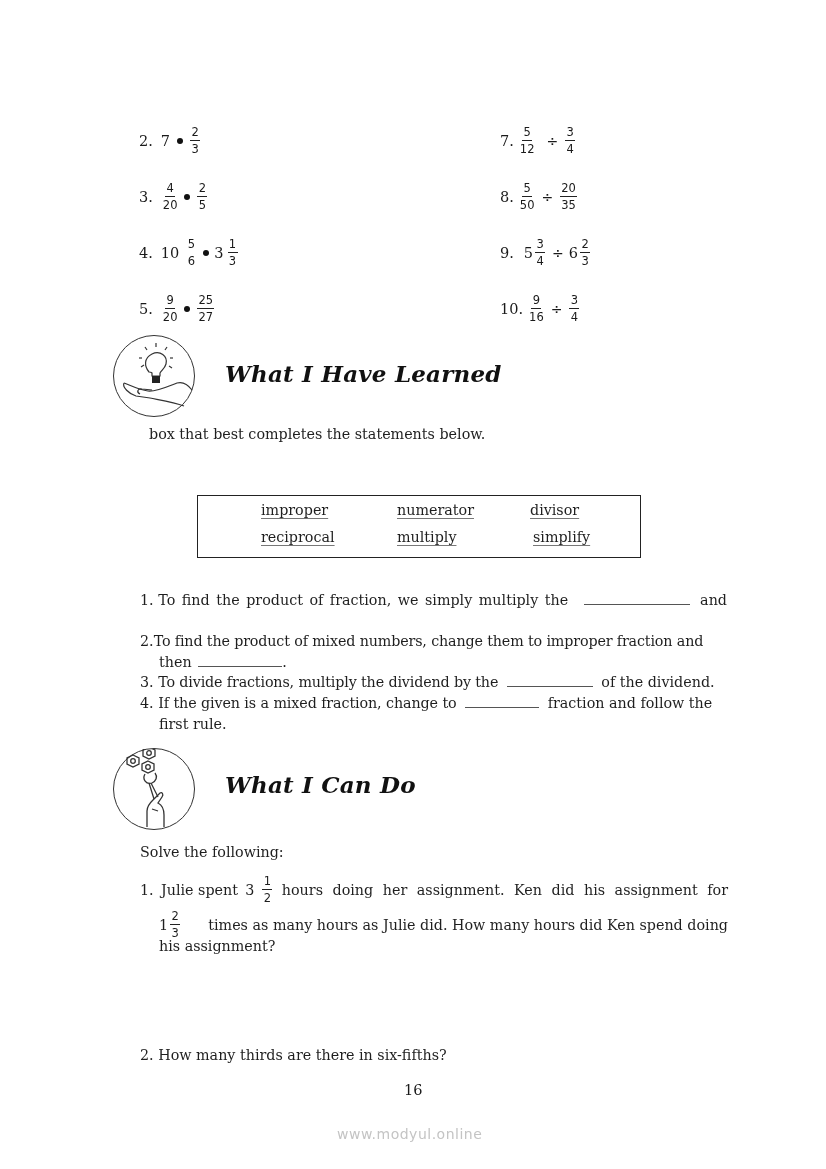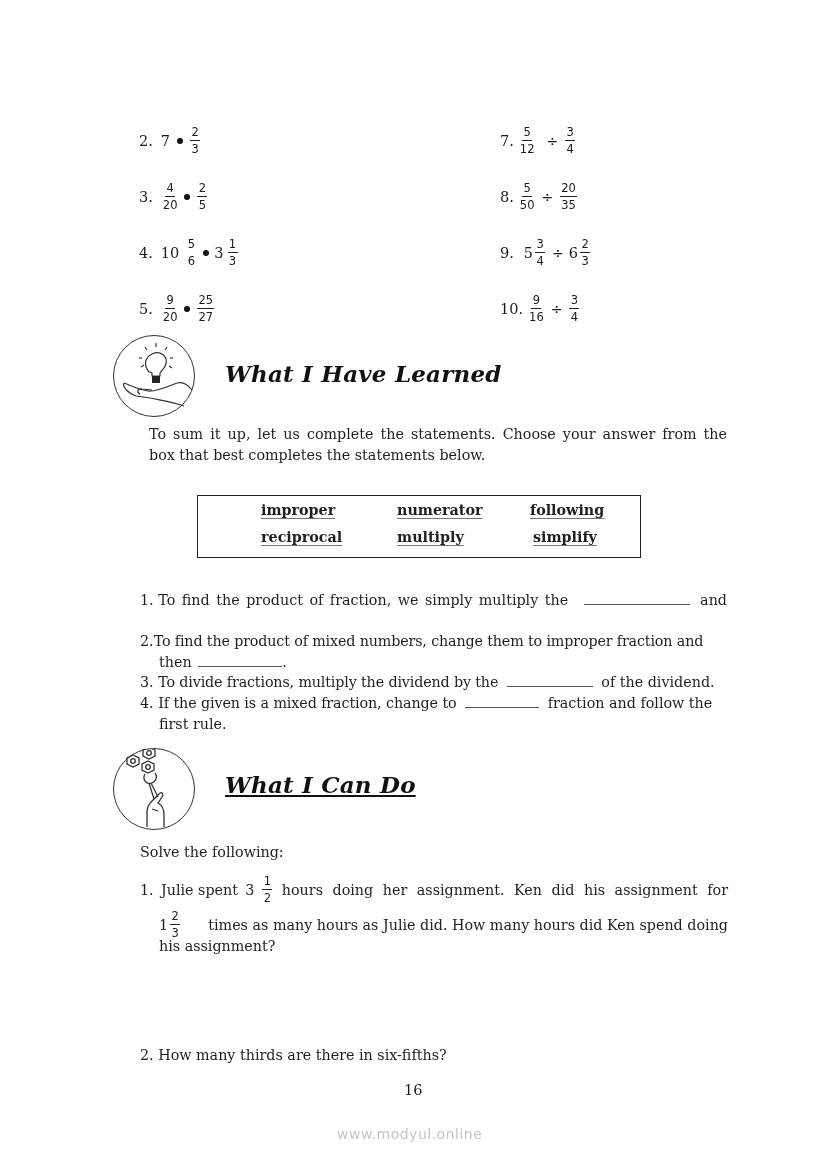--- a/index.html
+++ b/index.html
@@ -16,21 +16,21 @@
   .op { margin: 0 5px; font-size: 14px; font-family: "DejaVu Sans", sans-serif; }
   .dot { display: inline-block; width: 6px; height: 6px; border-radius: 50%; background: #111; margin: 0 5px; }
 
   
   .icon-circle { position: absolute; width: 80px; height: 80px; border: 1.5px solid #333; border-radius: 50%; background: #fff; }
   .sec-title { position: absolute; font-family: "DejaVu Serif", serif; font-style: italic; font-weight: bold; font-size: 23px; color: #111; letter-spacing: 0.2px; }
 
   .para { position: absolute; font-size: 14.3px; line-height: 20.5px; color: #1f1f1f; }
   .justify { text-align: justify; }
 
-  .wordbox { position: absolute; left: 197px; top: 495px; width: 444px; height: 63px; border: 1.5px solid #222; box-sizing: border-box; font-weight: bold; }
+  .wordbox { position: absolute; left: 197px; top: 495px; width: 444px; height: 63px; border: 1.5px solid #222; box-sizing: border-box; }
   .word { position: absolute; font-size: 14.3px; text-decoration: underline; text-decoration-color: #777; text-underline-offset: 3px; color: #1f1f1f; }
 
   .list-item { position: absolute; font-size: 14.3px; line-height: 20.5px; color: #1f1f1f; }
   .blank { display: inline-block; border-bottom: 1px solid #555; height: 1px; vertical-align: baseline; margin: 0 4px; }
 
   .page-num { position: absolute; left: 404px; top: 1082px; font-size: 14.5px; }
   .watermark { position: absolute; left: 337px; top: 1126px; font-family: "DejaVu Sans", sans-serif; font-size: 14px; color: #c4c4c4; letter-spacing: 0.5px; }
 </style>
 </head>
 <body>
@@ -154,28 +154,27 @@
       <path d="M10 47 C18 50 25 54 34 55 C42 56 55 50 63 47 C70 45 75 50 78 54"></path>
       <path d="M10 47 C8 51 15 58 22 60 L36 62 C46 64 60 66 70 70"></path>
       <path d="M26 58 C22 56 24 52 28 53 L38 54"></path>
     </g>
     <rect x="38" y="40" width="8" height="7" fill="#222"></rect>
   </svg>
 </div>
 <div class="sec-title" style="left:225px; top:360px;">What I Have Learned</div>
 
 <div class="para justify" style="left:149px; top:424px; width:578px;">
-  <div style="text-align:justify; text-align-last:justify;">To sum it up, let us complete the statements. Choose your answer from the</div>
   <div>box that best completes the statements below.</div>
 </div>
 
 <div class="wordbox">
   <span class="word" style="left:63px; top:6px;">improper</span>
   <span class="word" style="left:199px; top:6px;">numerator</span>
-  <span class="word" style="left:332px; top:6px;">following</span>
+  <span class="word" style="left:332px; top:6px;">divisor</span>
   <span class="word" style="left:63px; top:33px;">reciprocal</span>
   <span class="word" style="left:199px; top:33px;">multiply</span>
   <span class="word" style="left:335px; top:33px;">simplify</span>
 </div>
 
 <div class="list-item" style="left:140px; top:590px; width:587px;">
   <div style="display:flex; justify-content:space-between; align-items:baseline;">
     <span><span>1.</span> <span style="word-spacing:2px;">To find the product of fraction, we simply multiply the</span></span>
     <span class="blank" style="width:106px; margin-left:auto; margin-right:10px;"></span>
     <span>and</span>
@@ -211,21 +210,21 @@
       <polygon points="34,12 40,15 40,21 34,24 28,21 28,15"></polygon>
       <circle cx="34" cy="18" r="2.3"></circle>
       <path d="M31 25 C28 30 32 36 38 34 C42 32 44 28 41 24"></path>
       <path d="M35 34 L40 50"></path>
       <path d="M37 34 L44 48"></path>
       <path d="M33 78 L33 62 C33 56 38 52 40 50 L46 44 C48 43 50 45 48 48 L44 54 C48 56 50 60 50 66 L50 78"></path>
       <path d="M38 60 L44 62"></path>
     </g>
   </svg>
 </div>
-<div class="sec-title" style="left:225px; top:771px;text-decoration:underline;">What I Can Do</div>
+<div class="sec-title" style="left:225px; top:771px;">What I Can Do</div>
 
 <div class="para" style="left:140px; top:842px;">Solve the following:</div>
 
 <div class="list-item" style="left:140px; top:872px; width:588px;">
   <div style="display:flex; justify-content:space-between; align-items:center; height:36px;">
     <span>1.</span>
     <span>Julie spent</span>
     <span style="display:inline-flex; align-items:center;">
       <span style="margin-right:6px;">3</span>
       <span class="frac">

